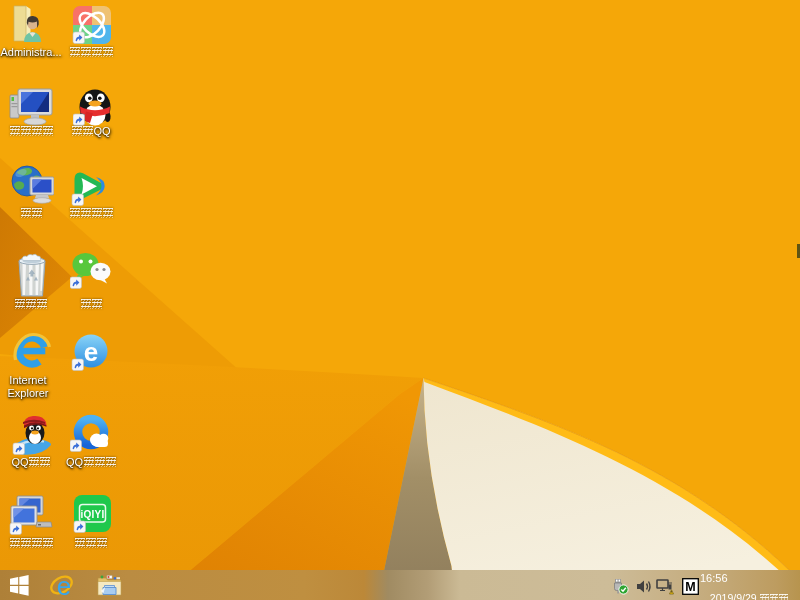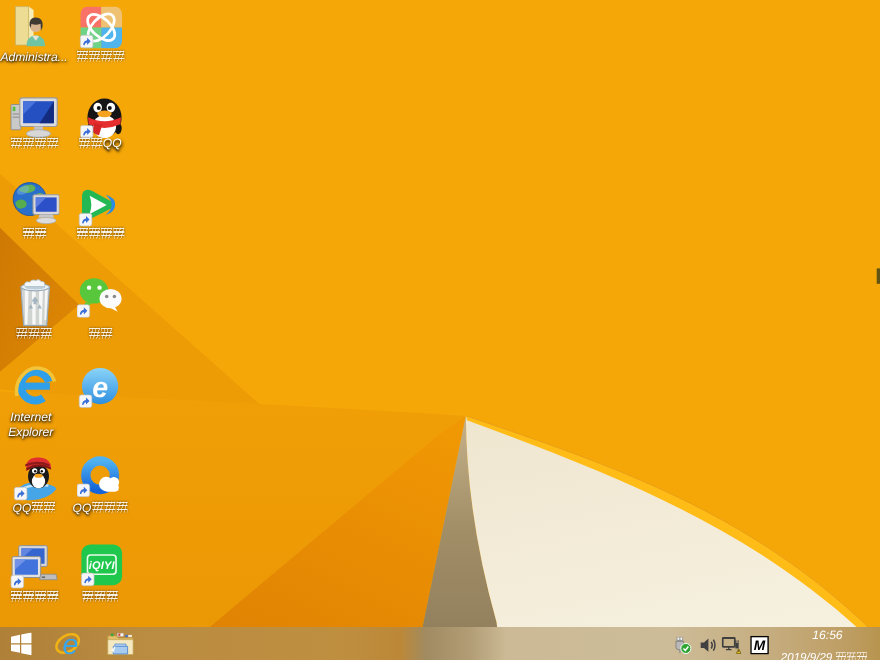--- a/index.html
+++ b/index.html
@@ -1,15 +1,15 @@
 <!DOCTYPE html>
 <html><head><meta charset="utf-8">
 <style>
 html,body{margin:0;padding:0;width:800px;height:600px;overflow:hidden;background:#F5A708;font-family:"Liberation Sans",sans-serif;}
-#wrap{position:relative;width:800px;height:588px;font-style:italic;}
+#wrap{position:relative;width:800px;height:588px;}
 #bg{position:absolute;left:0;top:0;}
 .ic{position:absolute;}
 .lab{position:absolute;color:#fff;font-size:11px;line-height:13px;text-align:center;width:86px;
  text-shadow:0 1px 2px rgba(0,0,0,.9),1px 1px 3px rgba(0,0,0,.8);white-space:nowrap;}
 .c{display:inline-block;width:10px;height:10px;margin:0 0.5px;vertical-align:-1px;
  background:
   repeating-linear-gradient(to bottom,rgba(255,255,255,.88) 0 1px,rgba(255,255,255,0) 1px 3.4px),
   repeating-linear-gradient(105deg,rgba(255,255,255,.5) 0 1px,rgba(255,255,255,0) 1px 2.9px);
  filter:drop-shadow(0.8px 0.8px 1px rgba(0,0,0,.65));}
 #bar{position:absolute;left:0;top:570px;width:800px;height:30px;background:linear-gradient(to right,
@@ -287,14 +287,14 @@
 <path d="M4,11.5 L9,11.5 M6.5,9 L6.5,11.5" stroke="#404040" stroke-width="1.2"></path>
 <rect x="12.5" y="5.5" width="3" height="5" fill="#404040"></rect>
 <path d="M13,3 L13,5.5 M15,3 L15,5.5" stroke="#404040" stroke-width="0.9"></path>
 <path d="M13.5,15 L17.5,15 L15.5,10.8 Z" fill="#F7C515" stroke="#6B5B10" stroke-width="0.7"></path>
 <rect x="15.2" y="12" width="0.7" height="1.6" fill="#333"></rect>
 </svg>
 <svg class="ic" style="left:682px;top:578px" width="17" height="17" viewBox="0 0 17 17">
 <rect x="0.7" y="0.7" width="15.6" height="15.6" fill="#fff" stroke="#000" stroke-width="1.3"></rect>
 <text x="8.5" y="13" font-size="12.5" font-family="Liberation Sans" font-weight="bold" fill="#000" text-anchor="middle">M</text>
 </svg>
-<div class="tt" style="left:700px;top:572px;width:66px;text-align:right;color:#fff;font-size:11px;">16:56</div>
+<div class="tt" style="left:700px;top:572px;width:66px;text-align:left;color:#fff;font-size:11px;">16:56</div>
 <div class="tt" style="left:640px;top:592px;width:148px;text-align:right;color:#fff;font-size:10.5px;">2019/9/29 <span class="c" style="filter:none;width:8.5px;height:9px"></span><span class="c" style="filter:none;width:8.5px;height:9px"></span><span class="c" style="filter:none;width:8.5px;height:9px"></span></div>
 </div>
 </body></html>

